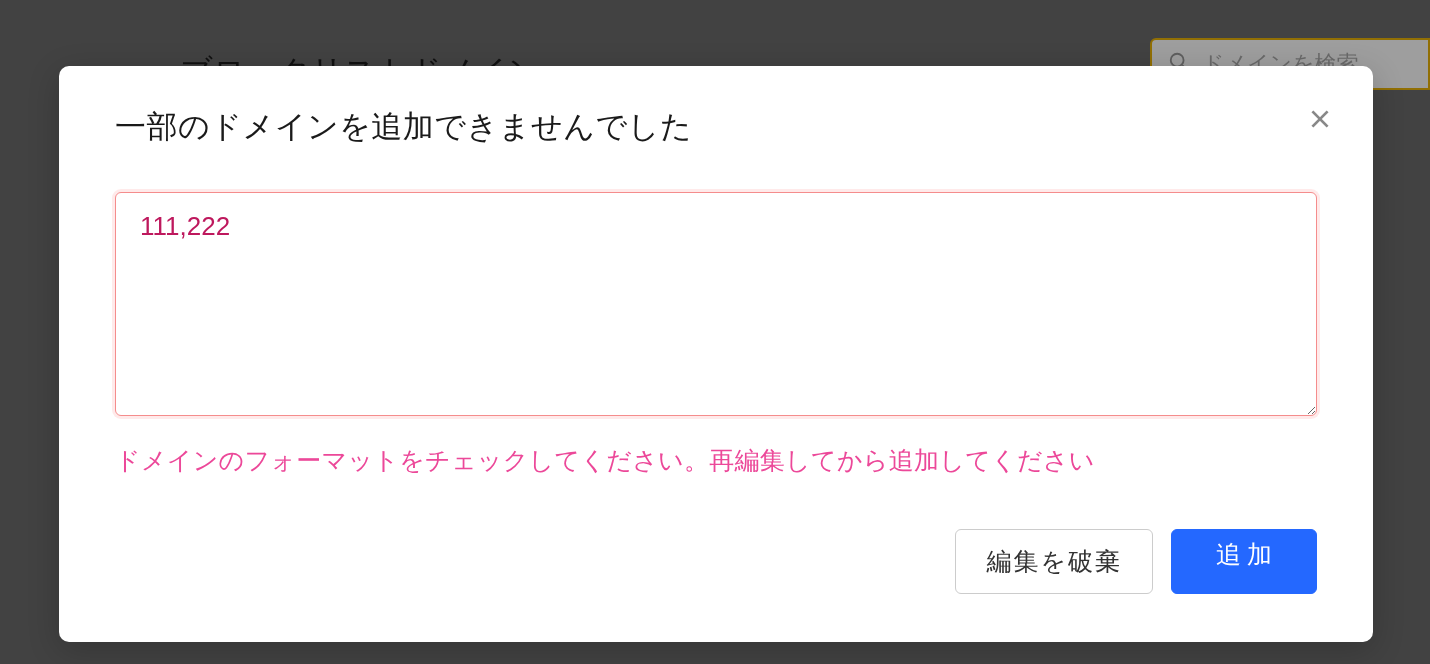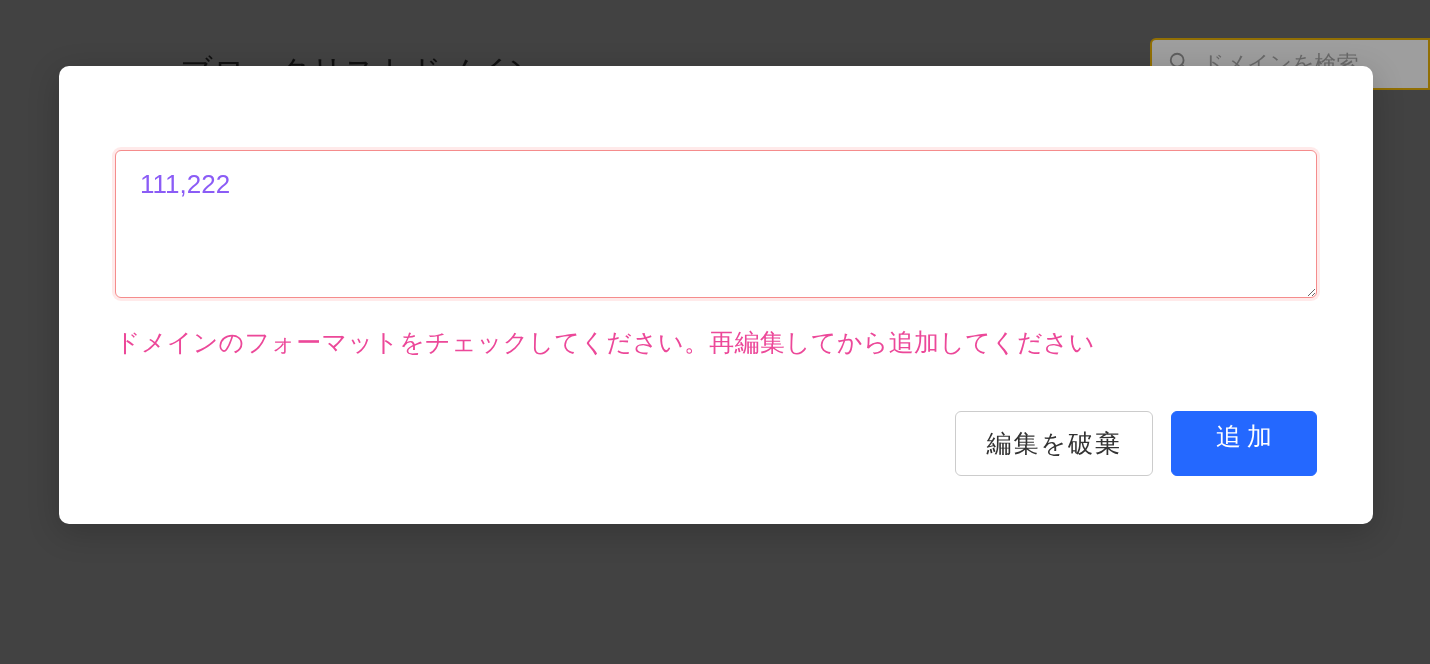--- a/index.html
+++ b/index.html
@@ -87,27 +87,27 @@
       height: 26px;
       stroke: #888;
       stroke-width: 2.5;
     }
     .textarea-wrap {
       margin-top: 44px;
       position: relative;
     }
     .domain-textarea {
       width: 100%;
-      height: 148px;
+      height: 224px;
       border: 1.5px solid #f58c8c;
       border-radius: 6px;
       padding: 18px 24px;
       font-size: 26px;
       font-family: inherit;
-      color: #8b5cf6;
+      color: #be185d;
       outline: none;
       resize: both;
       background: #fff;
       box-shadow: 0 0 0 3px rgba(255, 82, 82, 0.12);
     }
     .error-msg {
       margin-top: 24px;
       color: #ec4899;
       font-size: 25px;
       letter-spacing: 0.3px;
@@ -150,20 +150,31 @@
         <circle cx="10" cy="10" r="7"></circle>
         <line x1="21" y1="21" x2="15.5" y2="15.5"></line>
       </svg>
   </span>
   <span class="bg-search-placeholder">ドメインを検索</span>
 </div>
 
 <div class="overlay"></div>
 
 <div class="modal">
+  <div class="modal-header">
+    <div class="modal-title">一部のドメインを追加できませんでした</div>
+    <button class="close-btn">
+      <span>
+        <svg viewBox="0 0 24 24" fill="none">
+            <line x1="5" y1="5" x2="19" y2="19"></line>
+            <line x1="19" y1="5" x2="5" y2="19"></line>
+          </svg>
+      </span>
+    </button>
+  </div>
 
   <div class="textarea-wrap">
     <textarea class="domain-textarea" style="">111,222</textarea>
   </div>
 
   <div class="error-msg">ドメインのフォーマットをチェックしてください。再編集してから追加してください</div>
 
   <div class="modal-footer">
     <button class="btn btn-secondary">編集を破棄</button>
     <button class="btn btn-primary">追加</button>

